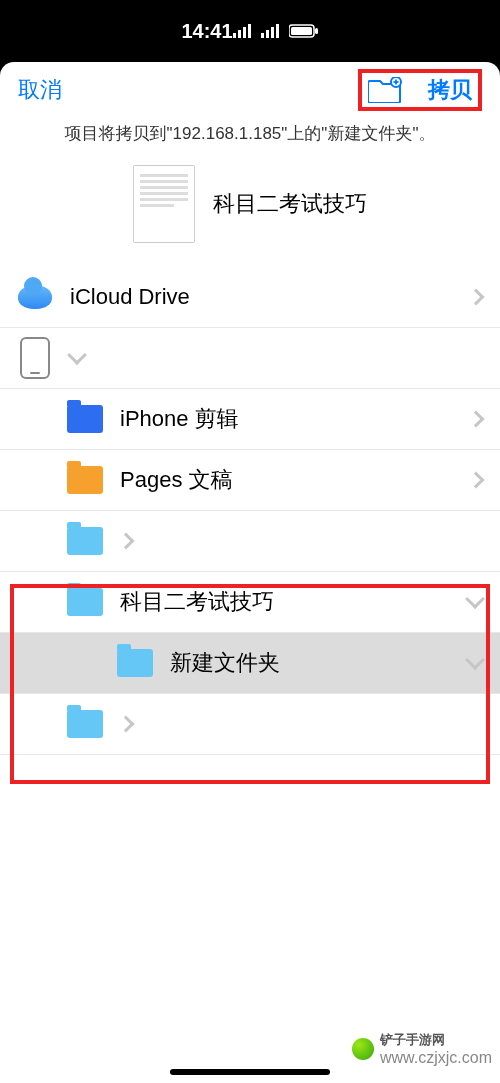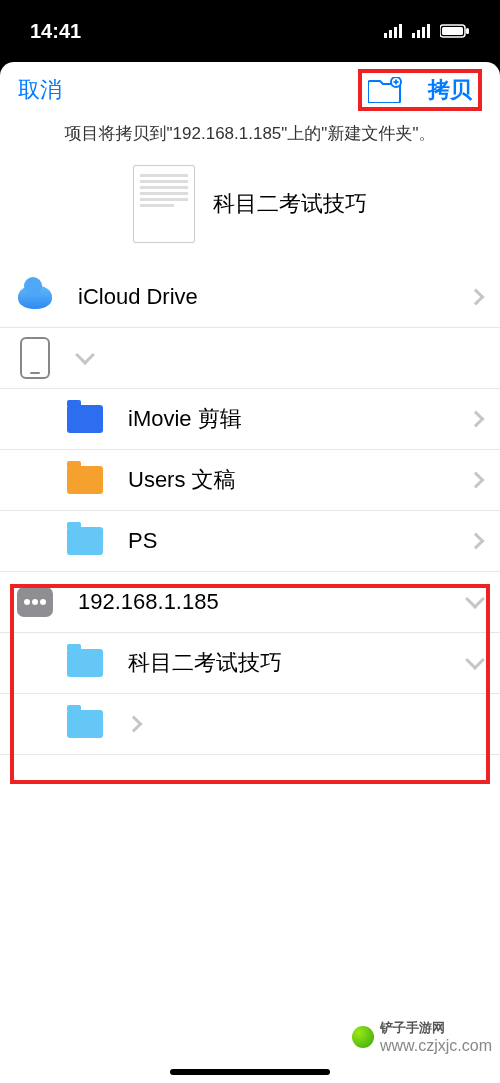--- a/index.html
+++ b/index.html
@@ -1,33 +1,33 @@
 <!DOCTYPE html>
 <html><head>
 <meta charset="utf-8">
 <style>
   * { box-sizing: border-box; margin: 0; padding: 0; }
   html, body { width: 500px; height: 1083px; font-family: -apple-system, "Helvetica Neue", Arial, sans-serif; background: #fff; color: #000; }
   .phone { width: 500px; height: 1083px; background: #000; position: relative; overflow: hidden; }
-  .status-bar { height: 62px; display: flex; align-items: center; justify-content: space-between; padding: 0 30px; color: #fff; font-weight: 600; font-size: 20px; }
+  .status-bar { height: 62px; display: flex; align-items: center; justify-content: center; padding: 0 30px; color: #fff; font-weight: 600; font-size: 20px; }
   .status-right { display: flex; align-items: center; gap: 8px; }
   .sheet { position: absolute; top: 62px; left: 0; right: 0; bottom: 0; background: #ffffff; border-top-left-radius: 14px; border-top-right-radius: 14px; display: flex; flex-direction: column; box-shadow: 0 -2px 6px rgba(0,0,0,.15); }
   .sheet-header { height: 56px; display: flex; align-items: center; justify-content: space-between; padding: 0 18px; }
   .sheet-cancel { color: #007aff; font-size: 22px; }
   .sheet-actions { display: flex; align-items: center; gap: 26px; border: 4px solid #e22; padding: 2px 6px; }
   .sheet-copy { color: #007aff; font-size: 22px; font-weight: 600; }
   .new-folder-icon { width: 34px; height: 26px; color: #007aff; display:flex; align-items:center; justify-content:center; }
   .subtitle { text-align: center; font-size: 17px; color: #333; padding: 4px 20px 10px; }
   .file-preview { display: flex; align-items: center; justify-content: center; gap: 18px; padding: 10px 0 24px; }
   .doc-thumb { width: 62px; height: 78px; border: 1px solid #ccc; border-radius: 2px; background: #fff; display:flex; flex-direction:column; gap:3px; padding:8px 6px; }
   .doc-thumb .line { height:3px; background:#ddd; }
   .doc-thumb .line.short { width:70%; }
   .file-name { font-size: 22px; color:#000; }
   .list { flex: 1; }
-  .row { display: flex; align-items: center; height: 61px; padding: 0 18px 0 0; border-bottom: 1px solid #e7e7e9; gap: 8px; }
+  .row { display: flex; align-items: center; height: 61px; padding: 0 18px 0 0; border-bottom: 1px solid #e7e7e9; }
   .row.sel { background: #dcdcdd; }
   .row .icon-slot { width: 70px; display:flex; align-items:center; justify-content:center; }
   .row.depth1 .icon-slot { margin-left: 50px; }
   .row.depth2 .icon-slot { margin-left: 100px; }
   .row .label { flex: 1; font-size: 22px; color:#000; }
   .row .disclosure { color: #c6c6c9; }
   .folder-icon { width: 36px; height: 28px; border-radius: 3px; position: relative; }
   .folder-icon::before { content:""; position:absolute; top:-5px; left:0; width:14px; height:6px; border-radius:2px 2px 0 0; background:inherit; }
   .folder-blue { background: #64c7f5; }
   .folder-dark { background: #2d6ef0; }
@@ -35,21 +35,21 @@
   .icloud::before { content:""; position:absolute; width:18px; height:18px; background:inherit; border-radius:50%; top:-8px; left:6px; background:#4ea8f6; }
   .iphone-icon { width: 30px; height: 42px; border: 2px solid #888; border-radius: 6px; background:#fff; position:relative; }
   .iphone-icon::after { content:""; position:absolute; bottom:3px; left:50%; transform:translateX(-50%); width:10px; height:2px; background:#888; border-radius:1px; }
   .server-icon { width: 36px; height: 30px; border-radius: 7px; background:#8e8e93; display:flex; align-items:center; justify-content:center; gap:2px; }
   .server-icon .dot { width:6px; height:6px; border-radius:50%; background:#fff; }
   .chevron-right { width:12px; height:12px; border-top:3px solid #c6c6c9; border-right:3px solid #c6c6c9; transform: rotate(45deg); }
   .chevron-down { width:14px; height:14px; border-top:3px solid #c6c6c9; border-right:3px solid #c6c6c9; transform: rotate(135deg); margin-top:-6px; }
   .redbox { position:absolute; border:4px solid #e22; pointer-events:none; }
   .redbox.mid { left: 10px; right: 10px; top: 584px; height: 200px; }
   .home-indicator { position:absolute; bottom:8px; left:50%; transform:translateX(-50%); width:160px; height:6px; background:#000; border-radius:3px; }
-  .watermark { position:absolute; right: 8px; bottom: 28px; display:flex; align-items:center; gap:6px; font-size:13px; color:#888; }
+  .watermark { position:absolute; right: 8px; bottom: 16px; display:flex; align-items:center; gap:6px; font-size:13px; color:#888; }
   .watermark .logo { width:22px; height:22px; border-radius:50%; background: radial-gradient(circle at 30% 30%, #9be815, #36a60e); }
   .sig-icons { display:flex; align-items:center; gap:4px; }
 </style>
 </head>
 <body>
 
 <div class="phone">
   <div class="status-bar">
     <span>14:41</span>
     <span class="status-right">
@@ -127,70 +127,65 @@
           </div>
         <div class="disclosure">
             <div class="chevron-down"></div>
           </div>
       </div>
 
       <div class="row depth1">
         <div class="icon-slot">
             <div class="folder-icon folder-dark"></div>
           </div>
-        <div class="label">iMovie 剪辑</div>
+        <div class="label">iPhone 剪辑</div>
         <div class="disclosure">
             <div class="chevron-right"></div>
           </div>
       </div>
 
       <div class="row depth1">
         <div class="icon-slot">
             <div class="folder-icon" style="background:#f6a12e"></div>
           </div>
-        <div class="label">Users 文稿</div>
-        <div class="disclosure">
-            <div class="chevron-right"></div>
-          </div>
-      </div>
-
-      <div class="row depth1">
-        <div class="icon-slot">
-            <div class="folder-icon folder-blue"></div>
-          </div>
-        <div class="label">PS</div>
-        <div class="disclosure">
-            <div class="chevron-right"></div>
-          </div>
-      </div>
-
-      <div class="row">
-        <div class="icon-slot">
-            <div class="server-icon">
-              <div class="dot"></div>
-              <div class="dot"></div>
-              <div class="dot"></div>
-            </div>
-          </div>
-        <div class="label">192.168.1.185</div>
+        <div class="label">Pages 文稿</div>
+        <div class="disclosure">
+            <div class="chevron-right"></div>
+          </div>
+      </div>
+
+      <div class="row depth1">
+        <div class="icon-slot">
+            <div class="folder-icon folder-blue"></div>
+          </div>
+        <div class="disclosure">
+            <div class="chevron-right"></div>
+          </div>
+      </div>
+
+
+      <div class="row depth1">
+        <div class="icon-slot">
+            <div class="folder-icon folder-blue"></div>
+          </div>
+        <div class="label">科目二考试技巧</div>
         <div class="disclosure">
             <div class="chevron-down"></div>
           </div>
       </div>
 
-      <div class="row depth1">
-        <div class="icon-slot">
-            <div class="folder-icon folder-blue"></div>
-          </div>
-        <div class="label">科目二考试技巧</div>
+      <div class="row depth2 sel">
+        <div class="icon-slot">
+            <div class="folder-icon folder-blue"></div>
+          </div>
+        <div class="label">新建文件夹</div>
         <div class="disclosure">
             <div class="chevron-down"></div>
           </div>
       </div>
-
 
       <div class="row depth1">
         <div class="icon-slot">
             <div class="folder-icon folder-blue"></div>
           </div>
         <div class="disclosure">
             <div class="chevron-right"></div>
           </div>
       </div>
 

